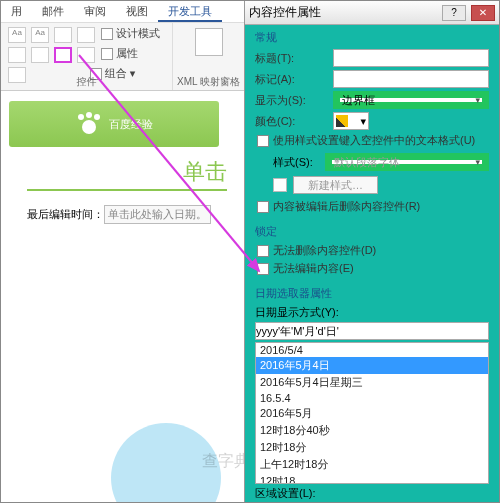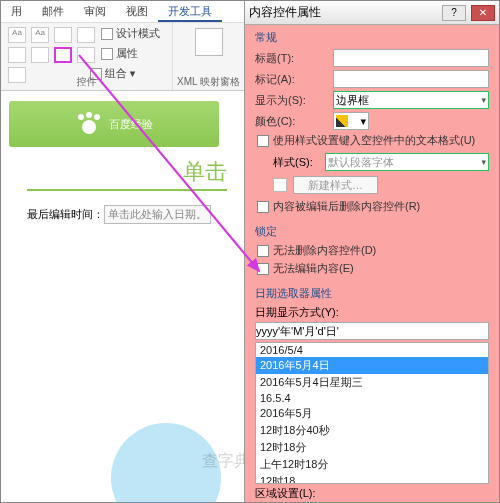--- a/index.html
+++ b/index.html
@@ -21,31 +21,31 @@
 .paw:after{content:"";position:absolute;width:6px;height:6px;background:#fff;border-radius:50%;left:3px;top:2px;box-shadow:8px -2px 0 #fff,16px 0 0 #fff}
 .headtxt{font-size:22px;color:#8cc751;border-bottom:2px solid #8cc751;padding:2px 0;margin:8px 0 14px 18px;width:200px;text-align:right}
 .bodytxt{font-size:11px;color:#333;margin-left:18px}
 .dateln{margin-top:4px;margin-left:18px;font-size:11px}
 .datefld{border:1px solid #bbb;background:#f8f8f8;padding:1px 3px;display:inline-block;color:#888}
 .bubble{position:absolute;border-radius:50%;background:rgba(110,200,235,.45)}
 .bub1{width:110px;height:110px;left:110px;top:330px}
 .tri{position:absolute;right:-2px;bottom:-2px;width:0;height:0;border-left:120px solid transparent;border-bottom:60px solid #2aa6d8}
 .url{position:absolute;right:6px;bottom:4px;color:#fff;font-size:10px;z-index:3}
 .wm{position:absolute;left:50%;bottom:30px;transform:translateX(-50%);color:rgba(0,0,0,.18);font-size:16px;z-index:4}
-.panel{position:absolute;right:0;top:0;width:255px;height:503px;background:#fca5a5;border-left:1px solid #999;z-index:5}
+.panel{position:absolute;right:0;top:0;width:255px;height:503px;background:#14b8a6;border-left:1px solid #999;z-index:5}
 .titlebar{height:24px;background:linear-gradient(#fdfdfd,#e3e3e3);display:flex;align-items:center;justify-content:space-between;border-bottom:1px solid #aaa;padding:0 4px}
 .titlebar .t{font-size:12px}
 .winbtn{width:24px;height:16px;border:1px solid #aaa;background:#eaeaea;display:inline-block;text-align:center;line-height:14px;font-size:10px;margin-left:2px}
 .winbtn.close{background:#c75050;color:#fff;border-color:#a33}
 .sect{padding:5px 10px 2px 10px}
 .sect-title{color:#1a4e8a;font-size:11px;margin-bottom:4px}
 .row{display:flex;align-items:center;margin:3px 0}
 .row label{width:78px;color:#333}
 .inp{flex:1;height:18px;border:1px solid #aaa;background:#fff}
-.sel{flex:1;height:18px;border:1px solid #22c55e;background:#fff;padding:0 2px;display:flex;align-items:center;justify-content:space-between}
+.sel{flex:1;height:18px;border:7px solid #22c55e;background:#fff;padding:0 2px;display:flex;align-items:center;justify-content:space-between}
 .sel:after{content:"▾";color:#555;font-size:9px}
 .colorbtn{width:36px;height:18px;border:1px solid #aaa;background:#fff;display:flex;align-items:center;justify-content:space-between;padding:0 2px}
 .pen{width:12px;height:12px;background:linear-gradient(45deg,#333 40%,#f7c000 40%)}
 .chk{width:12px;height:12px;border:1px solid #888;background:#fff;margin-right:4px;flex-shrink:0}
 .chkrow{display:flex;align-items:center;margin:3px 0 3px 2px;color:#333}
 .styrow{display:flex;align-items:center;margin:5px 0}
 .styrow label{width:52px}
 .newbtn{height:18px;border:1px solid #aaa;background:#f8f8f8;padding:0 14px;margin-left:4px;display:flex;align-items:center}
 .list{border:1px solid #aaa;background:#fff;margin:2px 0;height:142px;overflow:hidden}
 .list div{padding:1px 4px;color:#222}

